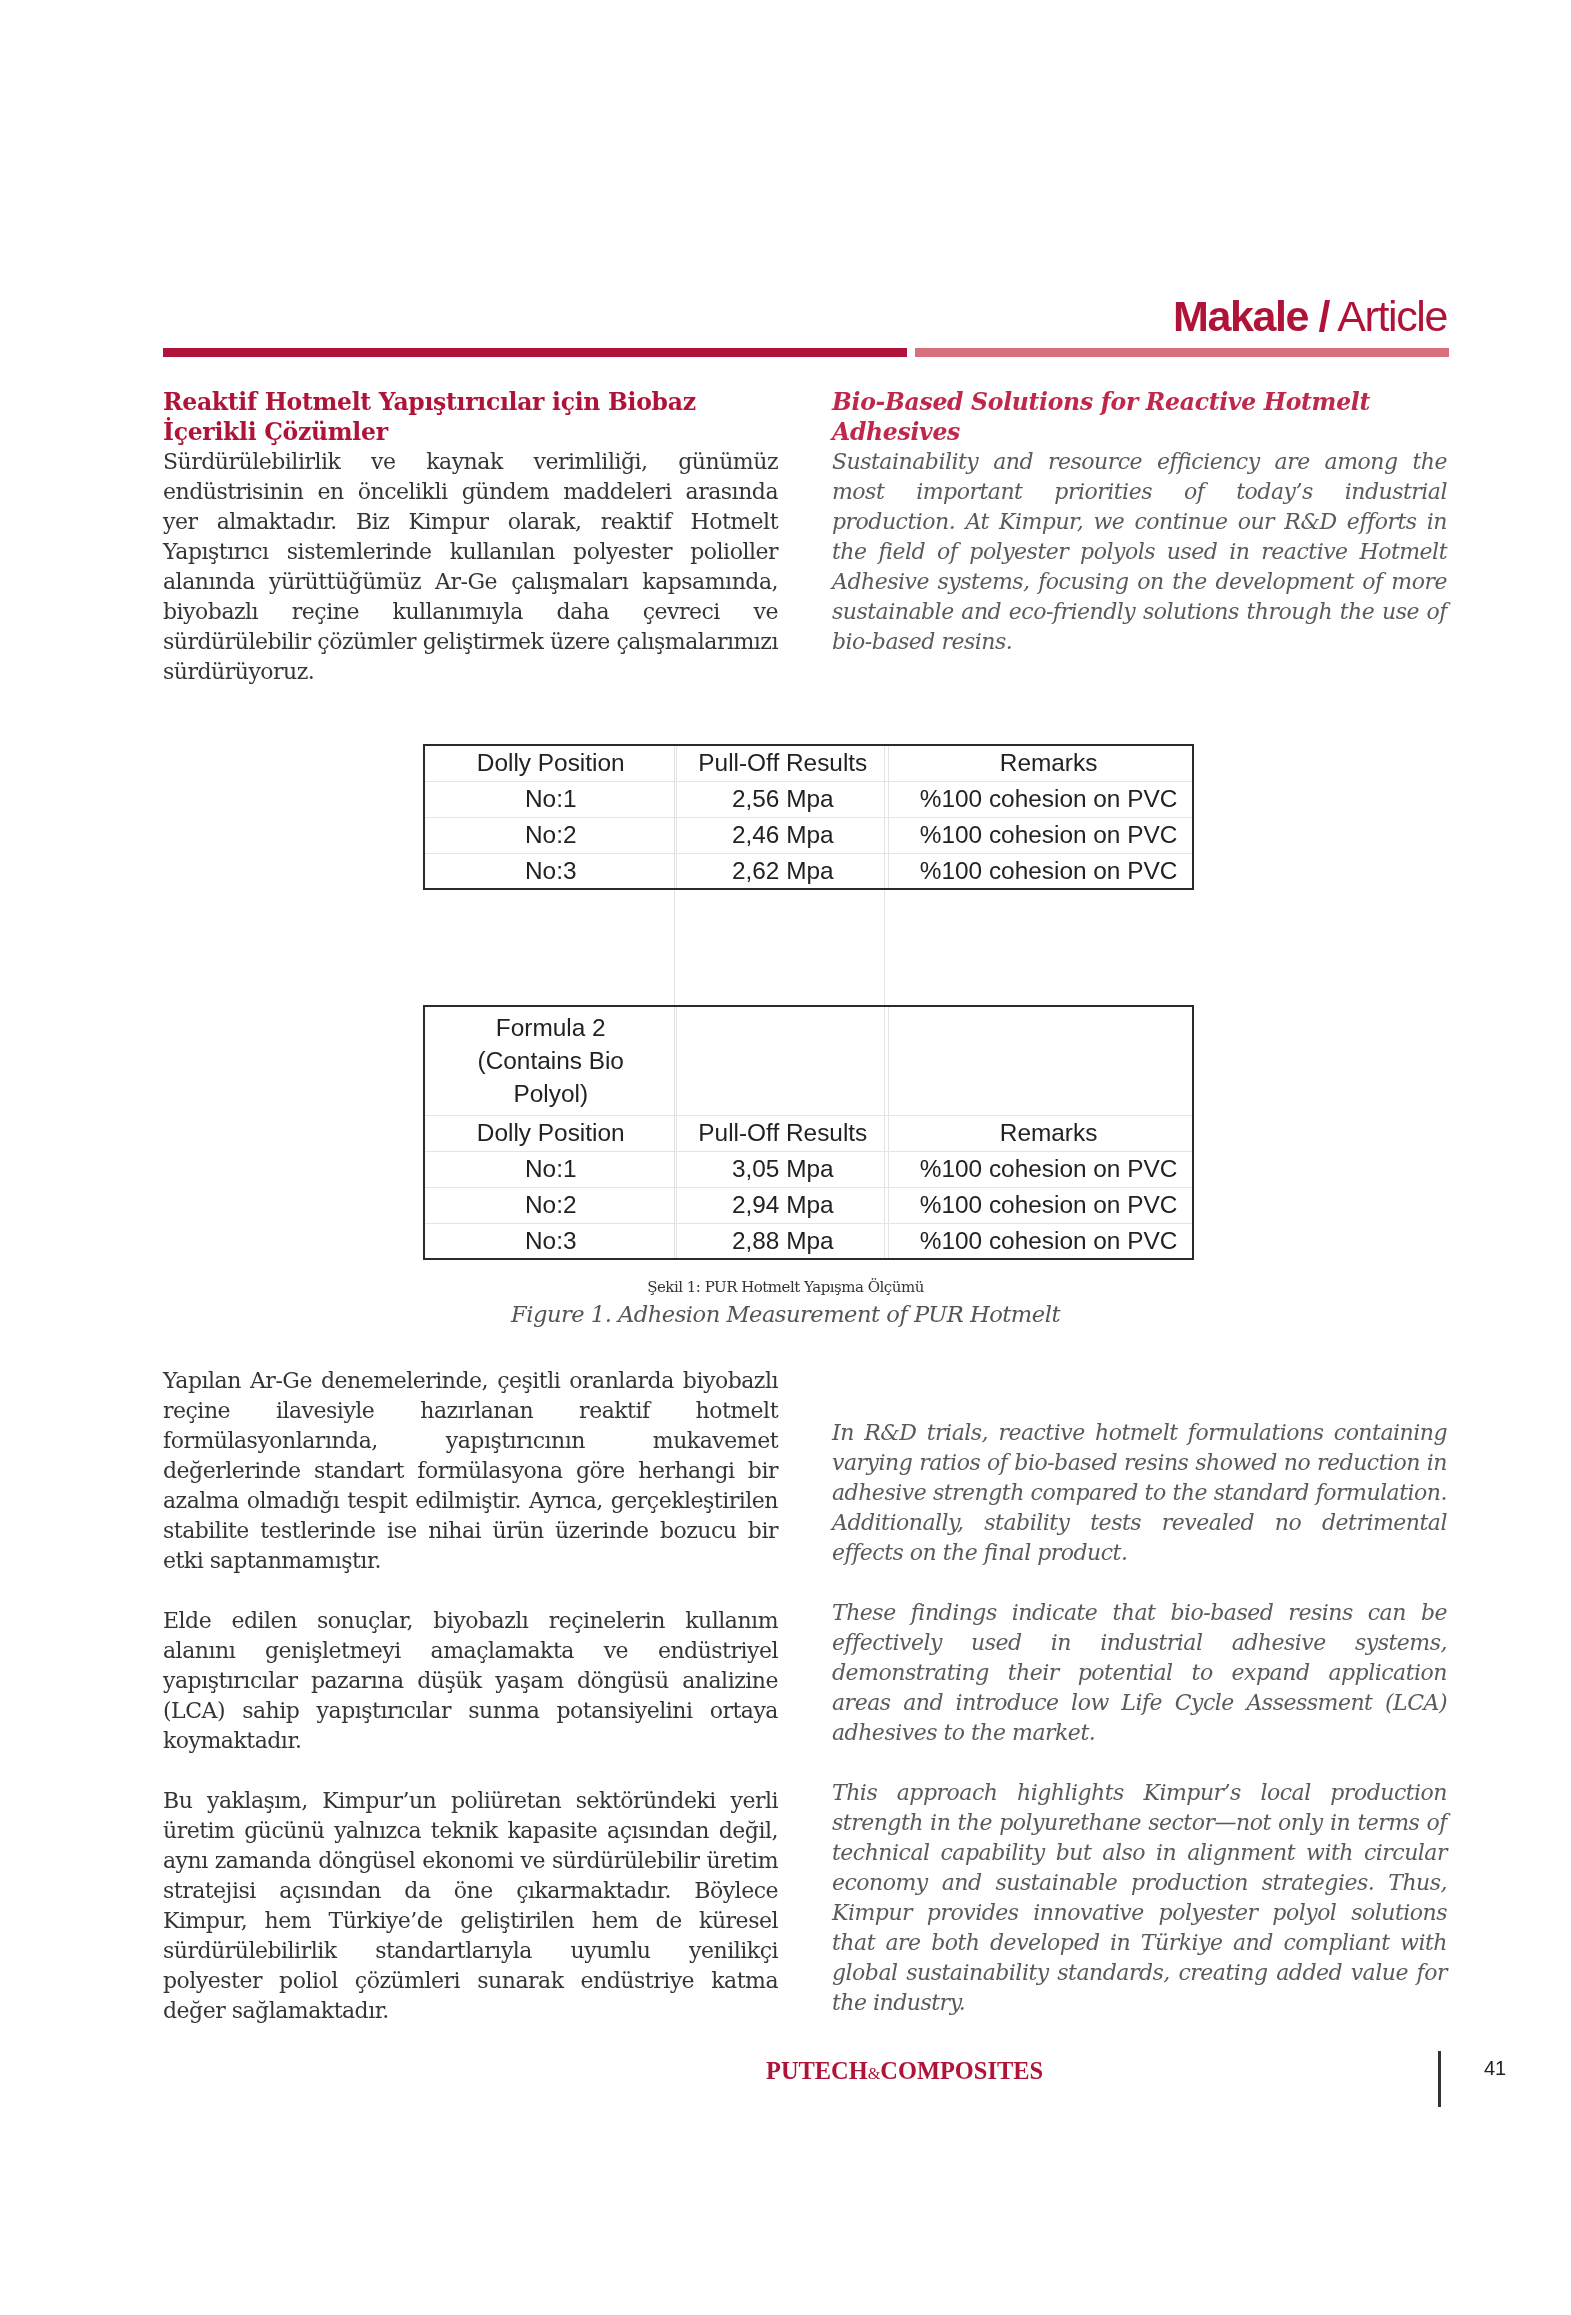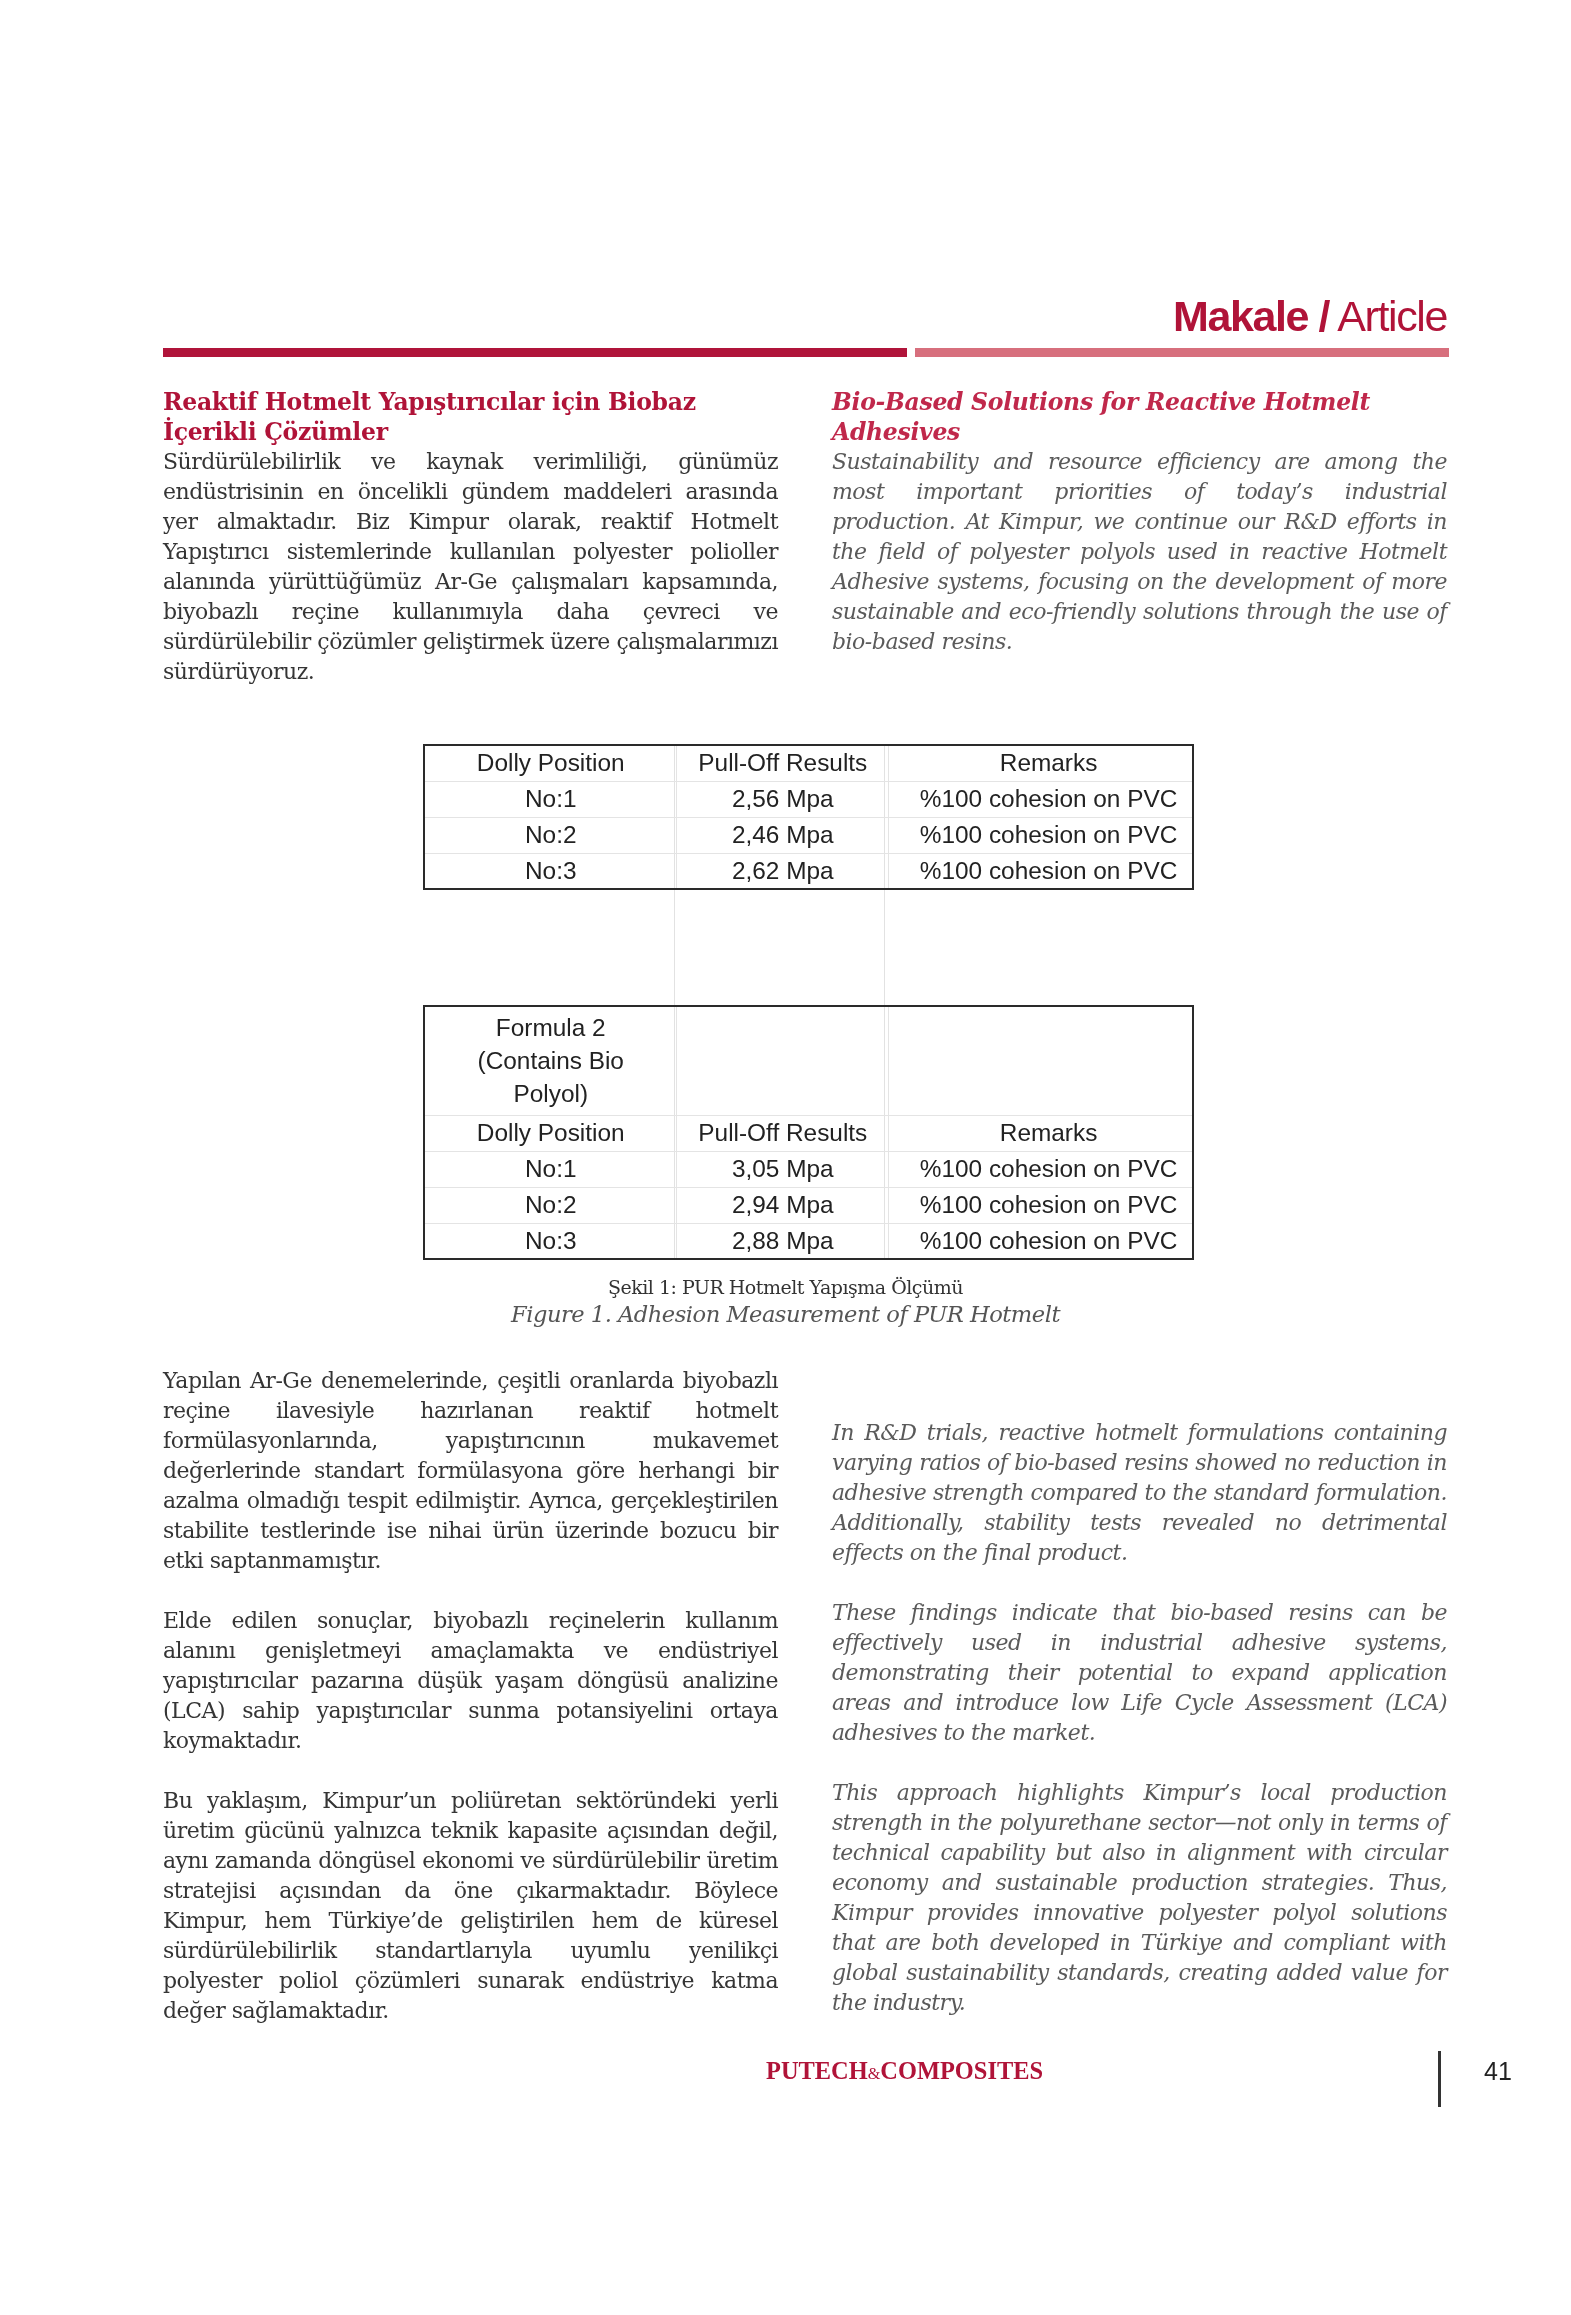--- a/index.html
+++ b/index.html
@@ -74,41 +74,41 @@
   .ftable td.c3 { width: 302px; padding-left: 16px; }
   .ftable tr.title-row td { height: 80px; vertical-align: middle; border-top: none; }
   .ftable tr.title-row-tall td { height: 109px; line-height: 33px; vertical-align: middle; border-top: none; }
   .t1 { top: 0; }
   .t2 { top: 261px; }
 
   .caption {
     position: absolute; left: 0; top: 1274px; width: 1571px; text-align: center;
   }
   .caption-tr {
-    font-family: "DejaVu Serif", serif; font-size: 19px; line-height: 27px; color: #333; letter-spacing: -0.5px;
+    font-family: "DejaVu Serif", serif; font-size: 15px; line-height: 27px; color: #333; letter-spacing: -0.5px;
   }
   .caption-en {
     font-family: "DejaVu Serif", serif; font-style: italic; font-size: 22.6px; line-height: 27px; color: #555; letter-spacing: -0.5px;
   }
 
   .footer {
     position: absolute; left: 0; top: 2035px; width: 1342px; height: 81px;
   }
   .brand {
     position: absolute; right: 299px; top: 22px;
     font-family: "Liberation Serif", serif; font-weight: bold; color: #b01338;
     font-size: 24.4px; letter-spacing: 0px; white-space: nowrap;
   }
   .brand .amp { font-size: 16.3px; font-weight: normal; }
   .footer-divider {
     position: absolute; left: 1438px; top: 16.3px; width: 2.7px; height: 56px; background: #333;
   }
   .page-number {
     position: absolute; left: 1484px; top: 22px;
-    font-family: "Liberation Sans", sans-serif; font-size: 25px; color: #222;
+    font-family: "Liberation Sans", sans-serif; font-size: 20px; color: #222;
   }
 </style>
 </head>
 <body>
 
 <div class="header-section">
   <div class="section-label">
     <span class="primary">Makale</span>
     <span class="sep">/</span>
     <span class="secondary">Article</span>

